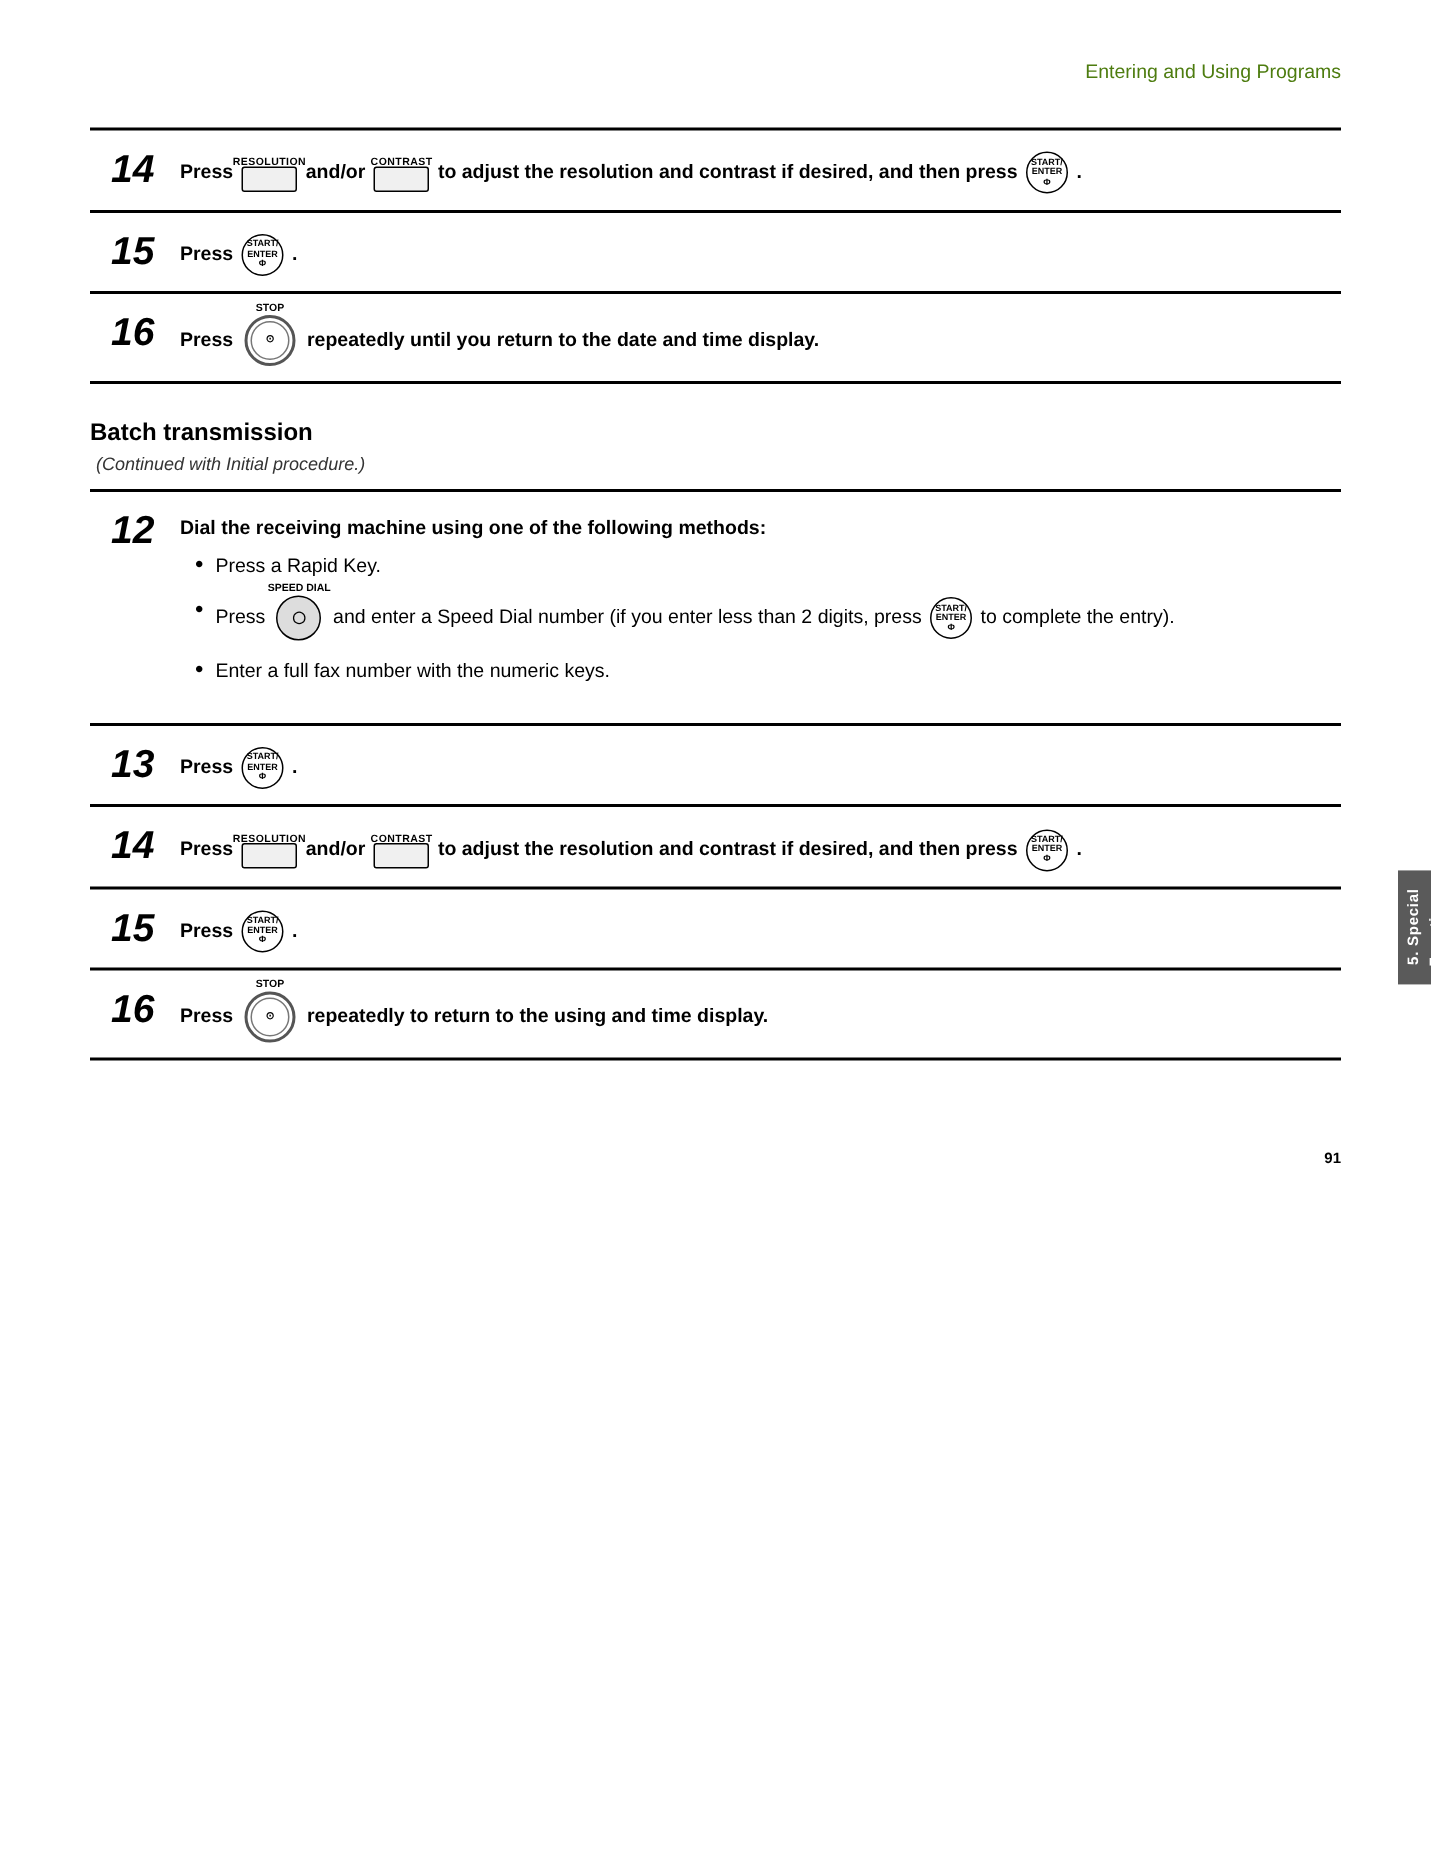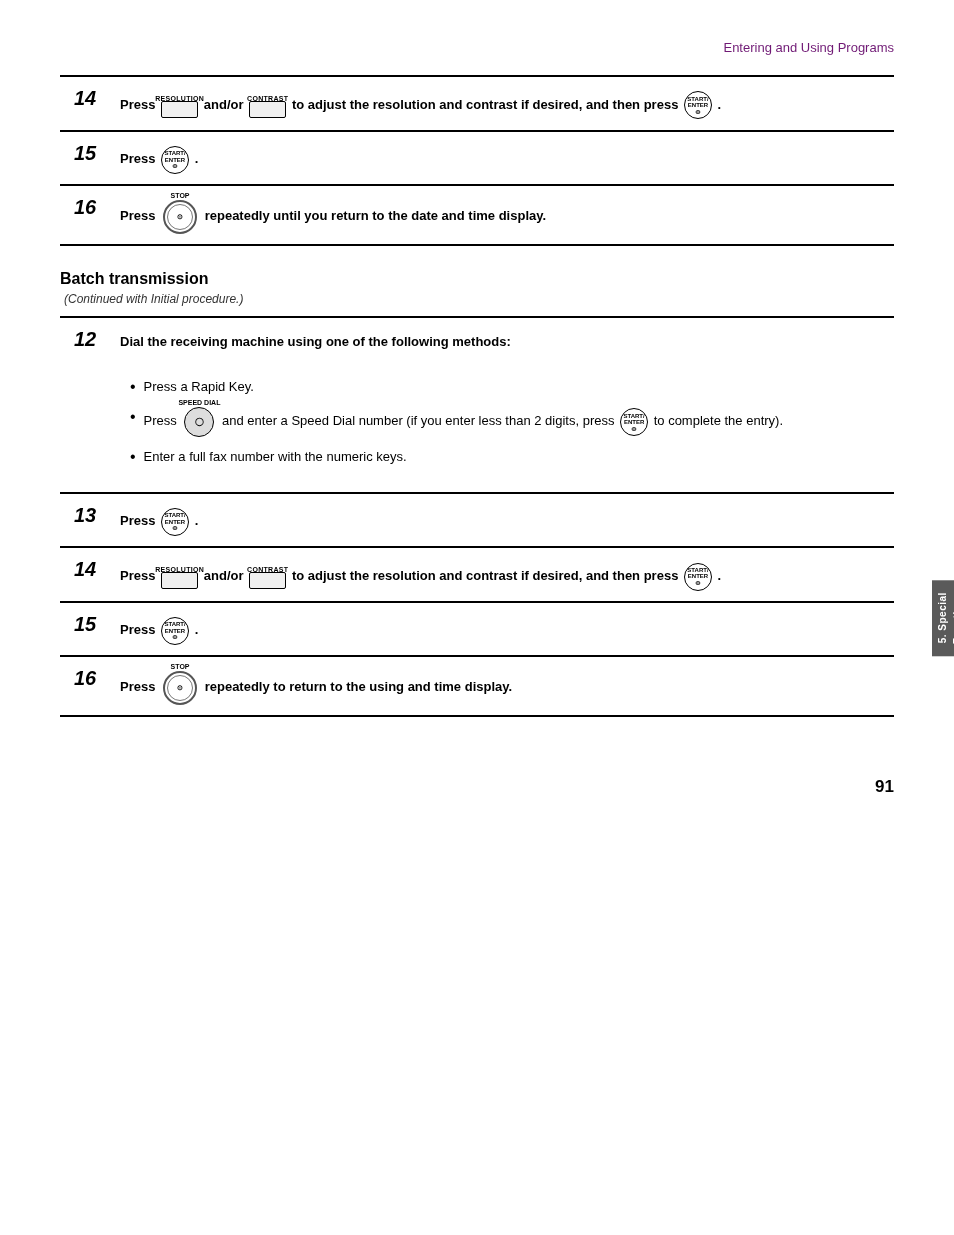--- a/index.html
+++ b/index.html
@@ -8,43 +8,43 @@
       min-height: 1235px;
       background: #fff;
       font-family: Arial, Helvetica, sans-serif;
       font-size: 13px;
       color: #000;
       position: relative;
     }
 
     .page-header {
       text-align: right;
-      padding: 40px 60px 20px 60px;
+      padding: 40px 60px 30px 60px;
       font-size: 13px;
-      color: #701a75;
+      color: #4d7c0f;
     }
 
     .main-content {
       padding: 0 60px 40px 60px;
     }
 
     
     .instruction-block {
       border-top: 2px solid #000;
       padding: 10px 14px;
       display: flex;
       align-items: flex-start;
       gap: 10px;
     }
     .instruction-block:last-of-type {
       border-bottom: 2px solid #000;
     }
 
     .step-num {
-      font-size: 20px;
+      font-size: 26px;
       font-weight: bold;
       font-style: italic;
       min-width: 36px;
     }
 
     .step-content {
       flex: 1;
       font-size: 13px;
       line-height: 1.6;
       padding-top: 4px;
@@ -117,21 +117,20 @@
       font-style: italic;
       color: #333;
       margin-bottom: 10px;
       padding-left: 4px;
     }
 
     
     .bullet-list {
       list-style: none;
       padding: 4px 0 4px 10px;
-      margin-top: 20px;
     }
     .bullet-list li {
       display: flex;
       align-items: flex-start;
       margin-bottom: 10px;
       font-size: 13px;
       line-height: 1.6;
     }
     .bullet-list li::before {
       content: '•';
@@ -159,21 +158,21 @@
       display: flex;
       flex-direction: column;
       align-items: center;
       gap: 2px;
     }
 
     
     .page-number {
       text-align: right;
       padding: 20px 60px;
-      font-size: 17px;
+      font-size: 10px;
       font-weight: bold;
     }
 
     .btn-wrapper {
       position: relative;
       display: inline-block;
       vertical-align: middle;
       margin-top: 8px;
     }
 

